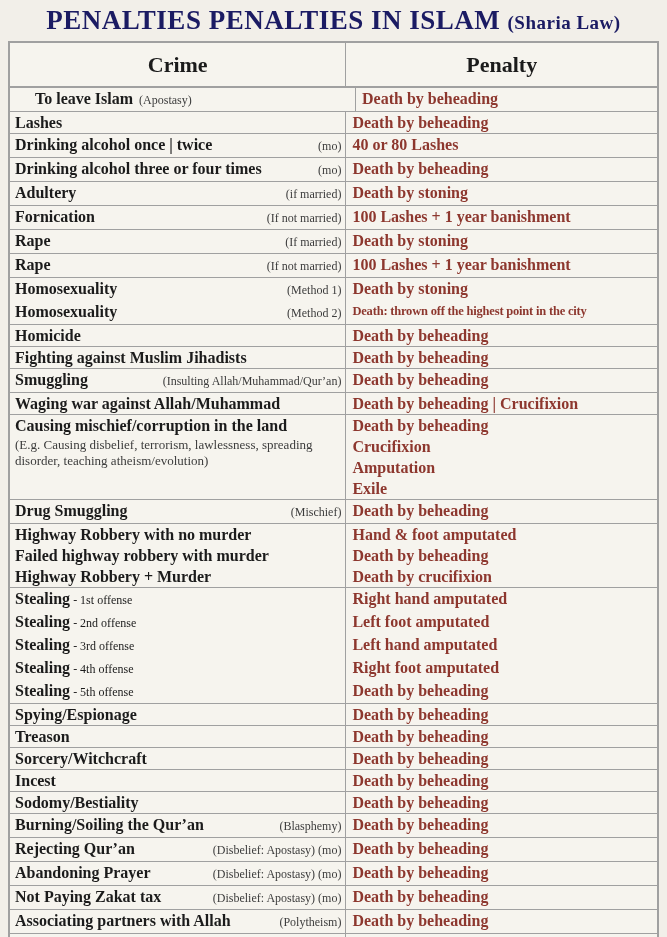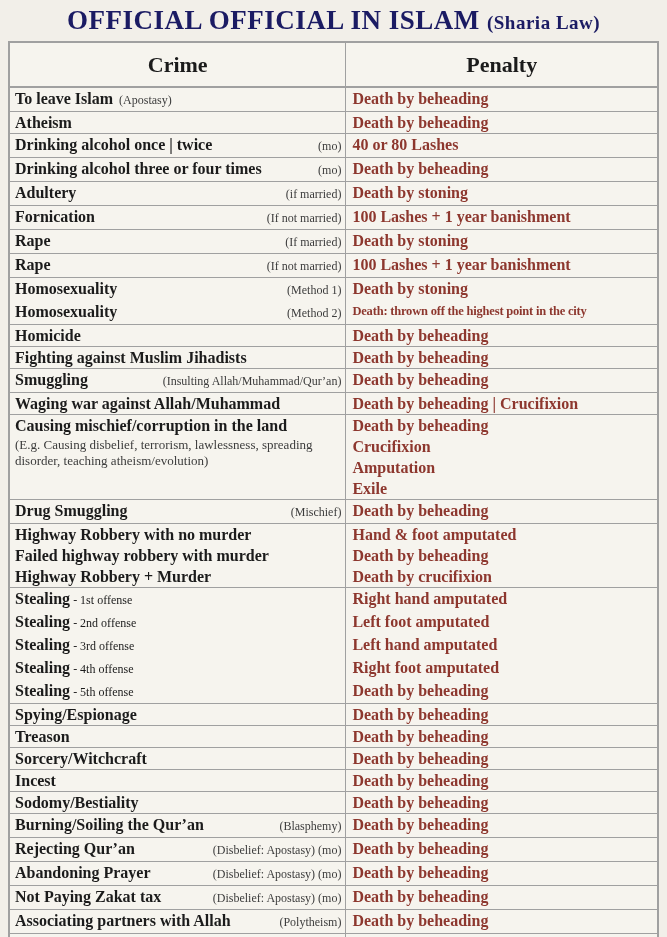--- a/index.html
+++ b/index.html
@@ -40,21 +40,21 @@
     font-weight:bold;
     font-size:22px;
     line-height:27px;
     text-align:center;
     padding:8px 2px;
   }
   .crime-col{width:52%;border-right:1px solid var(--border);}
   .penalty-col{width:48%;}
   .row{display:flex;border-top:1px solid var(--border);}
   .row.nosep{border-top:none;}
-  .rows .row:first-child{border-top:none;}
+  .rows .row:first-child{border-top:none;margin-left:20px;}
   .cell{min-height:21px;}
   .crime-cell{
     width:52%;
     border-right:1px solid var(--border);
     padding:0 4px 0 5px;
     line-height:21px;
   }
   .penalty-cell{
     width:48%;
     padding:0 2px 0 6px;
@@ -79,21 +79,21 @@
     line-height:21px;
   }
   .penalty.small{font-size:12.5px;letter-spacing:-.2px;}
 </style>
 </head>
 <body>
 
 <div class="page">
 
   <div class="title">
-    <span>OFFICIAL OFFICIAL IN ISLAM</span>
+    <span>PENALTIES PENALTIES IN ISLAM</span>
     <span class="subtitle">(Sharia Law)</span>
   </div>
 
   <div class="penalty-table">
     <div class="thead">
       <div class="hcell crime-col">Crime</div>
       <div class="hcell penalty-col">Penalty</div>
     </div>
     <div class="rows">
         <div class="row">
@@ -103,21 +103,21 @@
               <span class="note inline">(Apostasy)</span>
             </div>
           </div>
           <div class="cell penalty-cell">
             <div class="penalty">Death by beheading</div>
           </div>
         </div>
         <div class="row">
           <div class="cell crime-cell">
             <div class="crime-line">
-              <span class="crime">Atheism</span>
+              <span class="crime">Lashes</span>
             </div>
           </div>
           <div class="cell penalty-cell">
             <div class="penalty">Death by beheading</div>
           </div>
         </div>
         <div class="row">
           <div class="cell crime-cell">
             <div class="crime-line">
               <span class="crime">Drinking alcohol once | twice</span>

